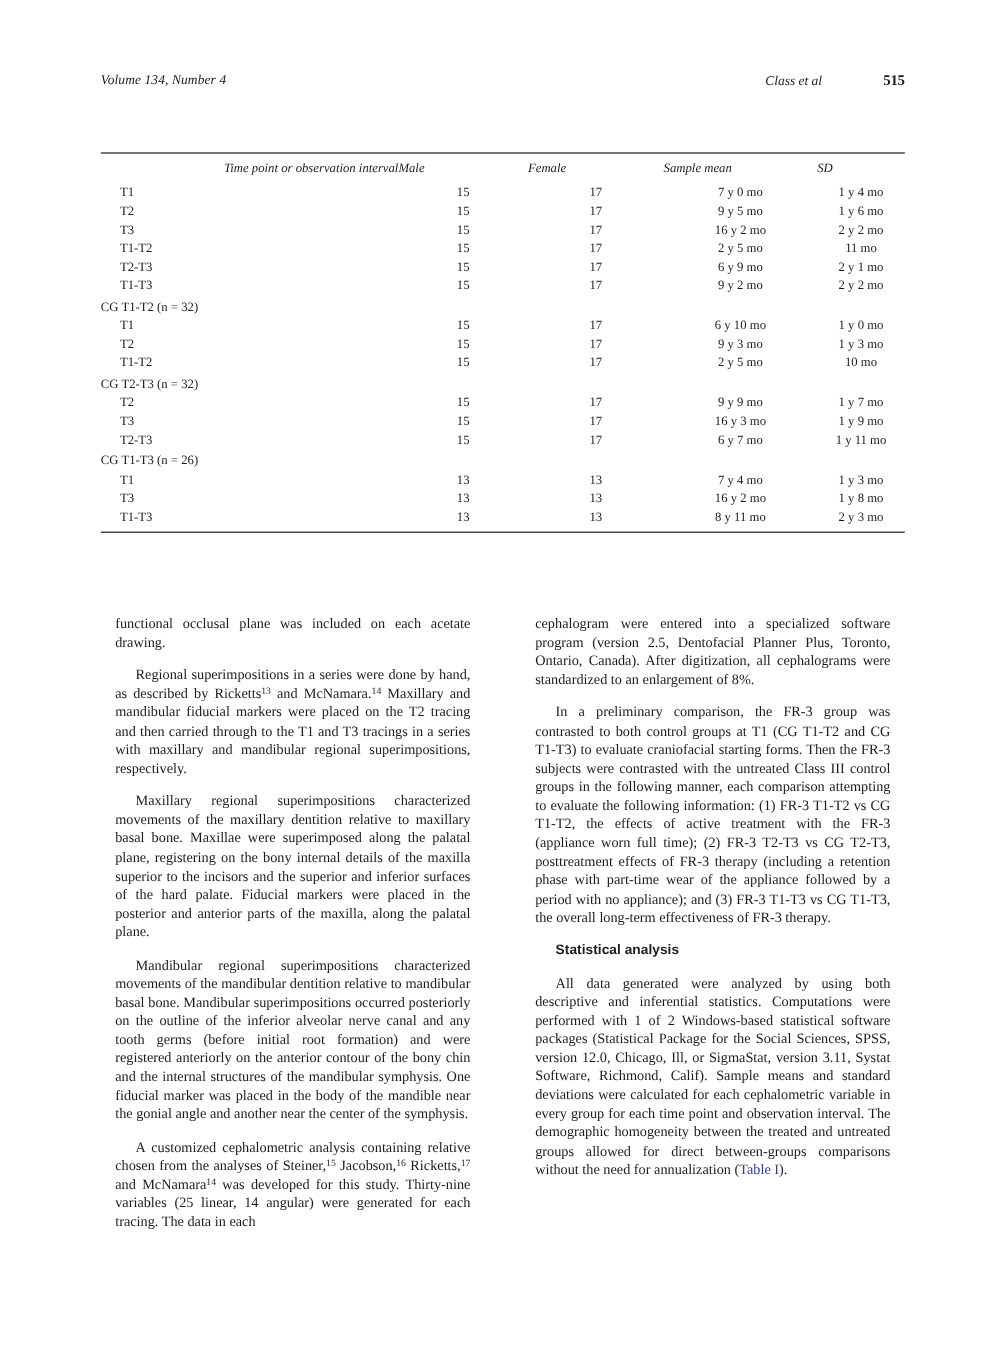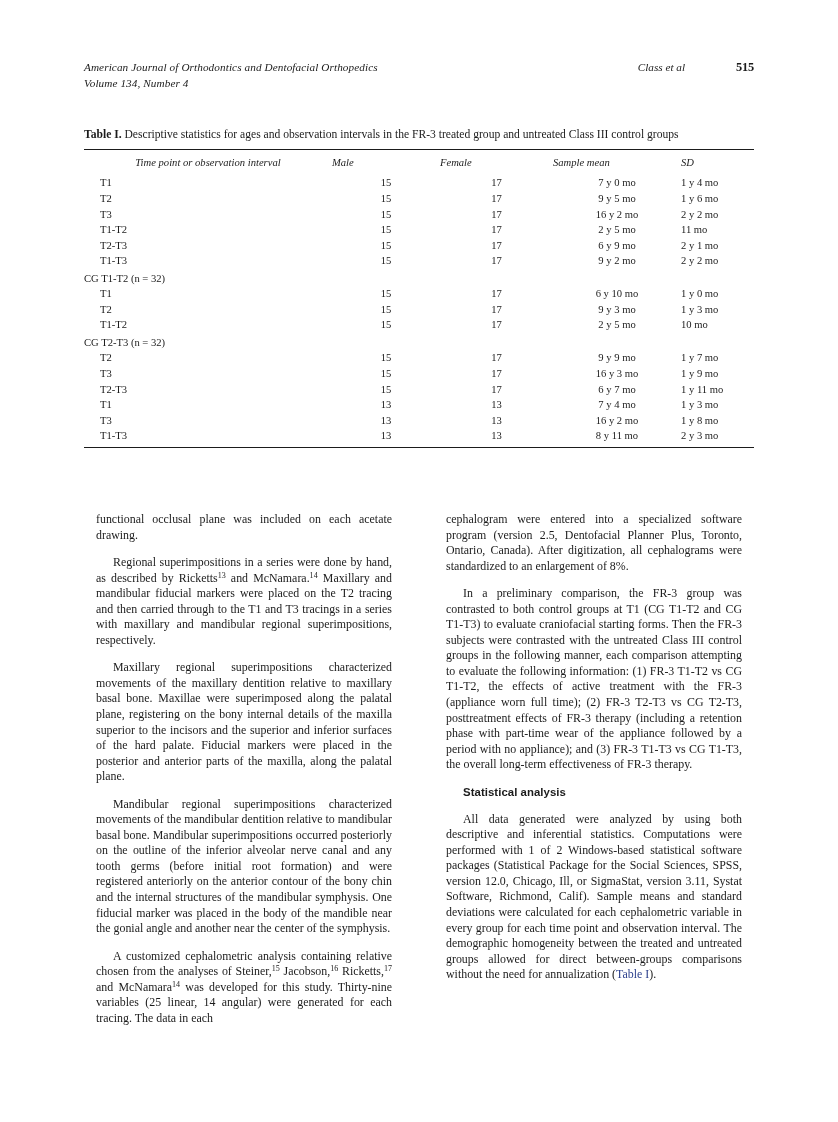--- a/index.html
+++ b/index.html
@@ -94,39 +94,39 @@
   }
   table.stats th {
     font-weight: normal;
     font-style: italic;
     font-size: 10.6px;
     padding: 6px 0 6px 0;
     text-align: left;
     white-space: nowrap;
   }
   table.stats th.c-label {
-    text-align: center;
+    text-align: right;
   }
   table.stats td {
     padding: 1.2px 0;
     white-space: nowrap;
     vertical-align: baseline;
   }
   
   .col-label  { width: 248px; }
   .col-male   { width: 108px; }
   .col-female { width: 113px; }
   .col-mean   { width: 128px; }
   .col-sd     { width: 73px;  }
 
   td.c-label   { text-align: left; }
   td.c-male    { text-align: center; }
   td.c-female  { text-align: center; }
   td.c-mean    { text-align: center; }
-  td.c-sd      { text-align: left; padding-left: 9px; margin-left: 16px; }
+  td.c-sd      { text-align: center; padding-left: 9px; margin-left: 16px; }
 
   tr.grouprow td.c-label {
     padding-top: 3px;
     padding-left: 0;
   }
   tr.datarow td.c-label {
     padding-left: 16px;
   }
   tr.first-after-group td {
     padding-top: 1.2px;
@@ -178,33 +178,28 @@
     color: #2b3f8c;
   }
 </style>
 </head>
 <body>
 
 <div class="page">
 
   <div class="runhead">
     <div class="runhead-left">
-      <div>American Journal of Orthodontics and Dentofacial Orthopedics</div>
       <div class="vol">Volume 134, Number 4</div>
     </div>
     <div class="runhead-right">
       <span class="authors">Class et al</span><span class="pageno">515</span>
     </div>
   </div>
 
   <div class="table-wrap">
-    <div class="table-caption">
-      <span class="tnum">Table I.</span>
-      <span>Descriptive statistics for ages and observation intervals in the FR-3 treated group and untreated Class III control groups</span>
-    </div>
     <div class="rule-top"></div>
     <table class="stats">
       <colgroup>
         <col class="col-label">
         <col class="col-male">
         <col class="col-female">
         <col class="col-mean">
         <col class="col-sd">
       </colgroup>
       <thead>
@@ -308,20 +303,27 @@
             <td class="c-mean">16 y 3 mo</td>
             <td class="c-sd">1 y 9 mo</td>
           </tr>
           <tr class="datarow">
             <td class="c-label">T2-T3</td>
             <td class="c-male">15</td>
             <td class="c-female">17</td>
             <td class="c-mean">6 y 7 mo</td>
             <td class="c-sd">1 y 11 mo</td>
           </tr>
+          <tr class="grouprow">
+            <td class="c-label">CG T1-T3 (n = 26)</td>
+            <td class="c-male"></td>
+            <td class="c-female"></td>
+            <td class="c-mean"></td>
+            <td class="c-sd"></td>
+          </tr>
           <tr class="datarow first-after-group">
             <td class="c-label">T1</td>
             <td class="c-male">13</td>
             <td class="c-female">13</td>
             <td class="c-mean">7 y 4 mo</td>
             <td class="c-sd">1 y 3 mo</td>
           </tr>
           <tr class="datarow">
             <td class="c-label">T3</td>
             <td class="c-male">13</td>

